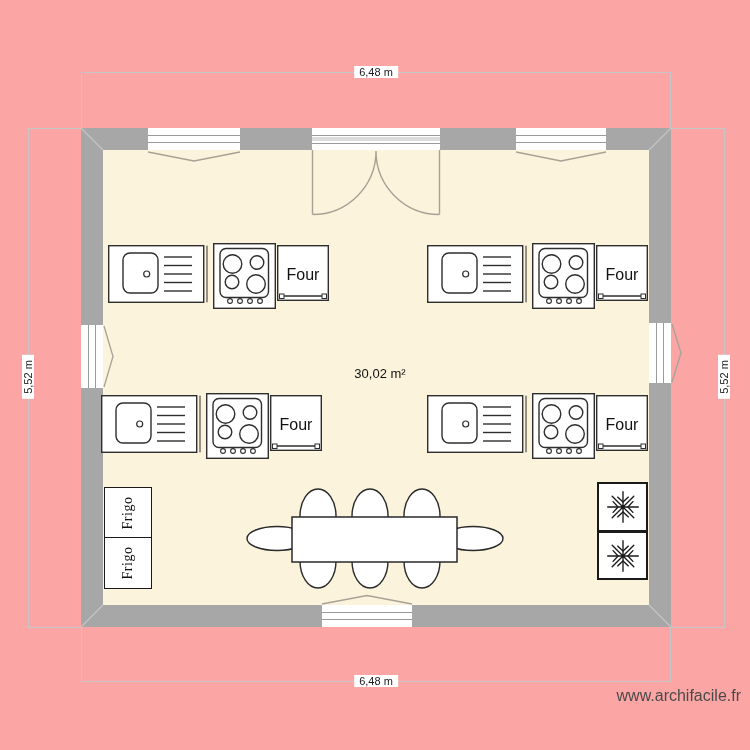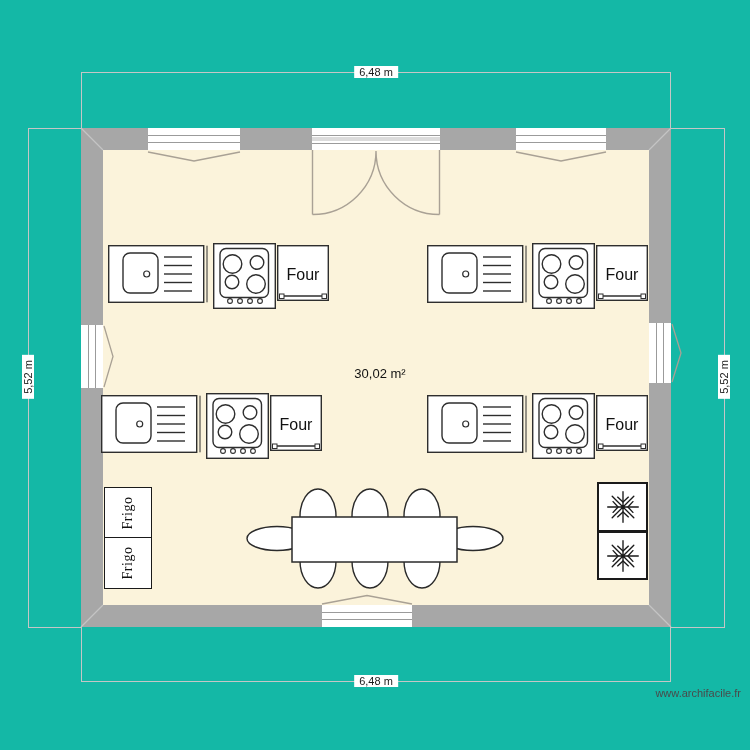--- a/index.html
+++ b/index.html
@@ -1,16 +1,16 @@
 <!DOCTYPE html>
 <html><head>
 <meta charset="utf-8">
 <style>
   html,body { margin:0; padding:0; background:#ffffff; }
-  .canvas { position:relative; width:750px; height:750px; background:#14b8a6;
+  .canvas { position:relative; width:750px; height:750px; background:#fca5a5;
             font-family:"Liberation Sans", sans-serif; overflow:hidden; }
   .wall { position:absolute; background:#a7a7a7; }
   .floor { position:absolute; background:#fbf3db; }
   .win { position:absolute; background:#ffffff; }
   .gl-h { position:absolute; left:0; right:0; height:1px; background:#9b9b9b; }
   .gl-v { position:absolute; top:0; bottom:0; width:1px; background:#9b9b9b; }
   .band { position:absolute; left:0; right:0; background:#dcdcdc; }
   .dimline-h { position:absolute; border-top:1px solid #c6c6c6; }
   .dimline-v { position:absolute; border-left:1px solid #c6c6c6; }
   .witness-v { position:absolute; border-left:1px solid #c6c6c6; width:0; }
@@ -18,21 +18,21 @@
   .dim-label { position:absolute; transform:translate(-50%,-50%); background:#ffffff;
                padding:0 5px; font-size:11px; color:#1a1a1a; white-space:nowrap; }
   .dim-label.rot { transform:translate(-50%,-50%) rotate(-90deg); }
   .fx { position:absolute; }
   .coldbox { position:absolute; background:#ffffff; border:1.5px solid #1a1a1a;
              box-sizing:border-box; display:flex; align-items:center; justify-content:center; }
   .coldbox.freezer { border-width:2px; }
   .frigo-text { transform:rotate(-90deg); font-family:"Liberation Serif", serif;
                 font-size:14px; color:#111; letter-spacing:0.5px; white-space:nowrap; }
   .area-label { position:absolute; transform:translate(-50%,-50%); font-size:13px; color:#111; white-space:nowrap; }
-  .watermark { position:absolute; font-size:11px; color:#4a4a4a; }
+  .watermark { position:absolute; font-size:16px; color:#4a4a4a; }
   svg { display:block; }
 </style>
 </head>
 <body>
 
 <svg aria-hidden="true" style="position:absolute;width:0;height:0;overflow:hidden">
   <symbol id="kitchen-set" viewBox="0 0 221 66">
     <g fill="#ffffff" stroke="#2e2e2e" stroke-width="1.4">
 
       <rect x="0.7" y="2.7" width="95" height="56.6"></rect>

